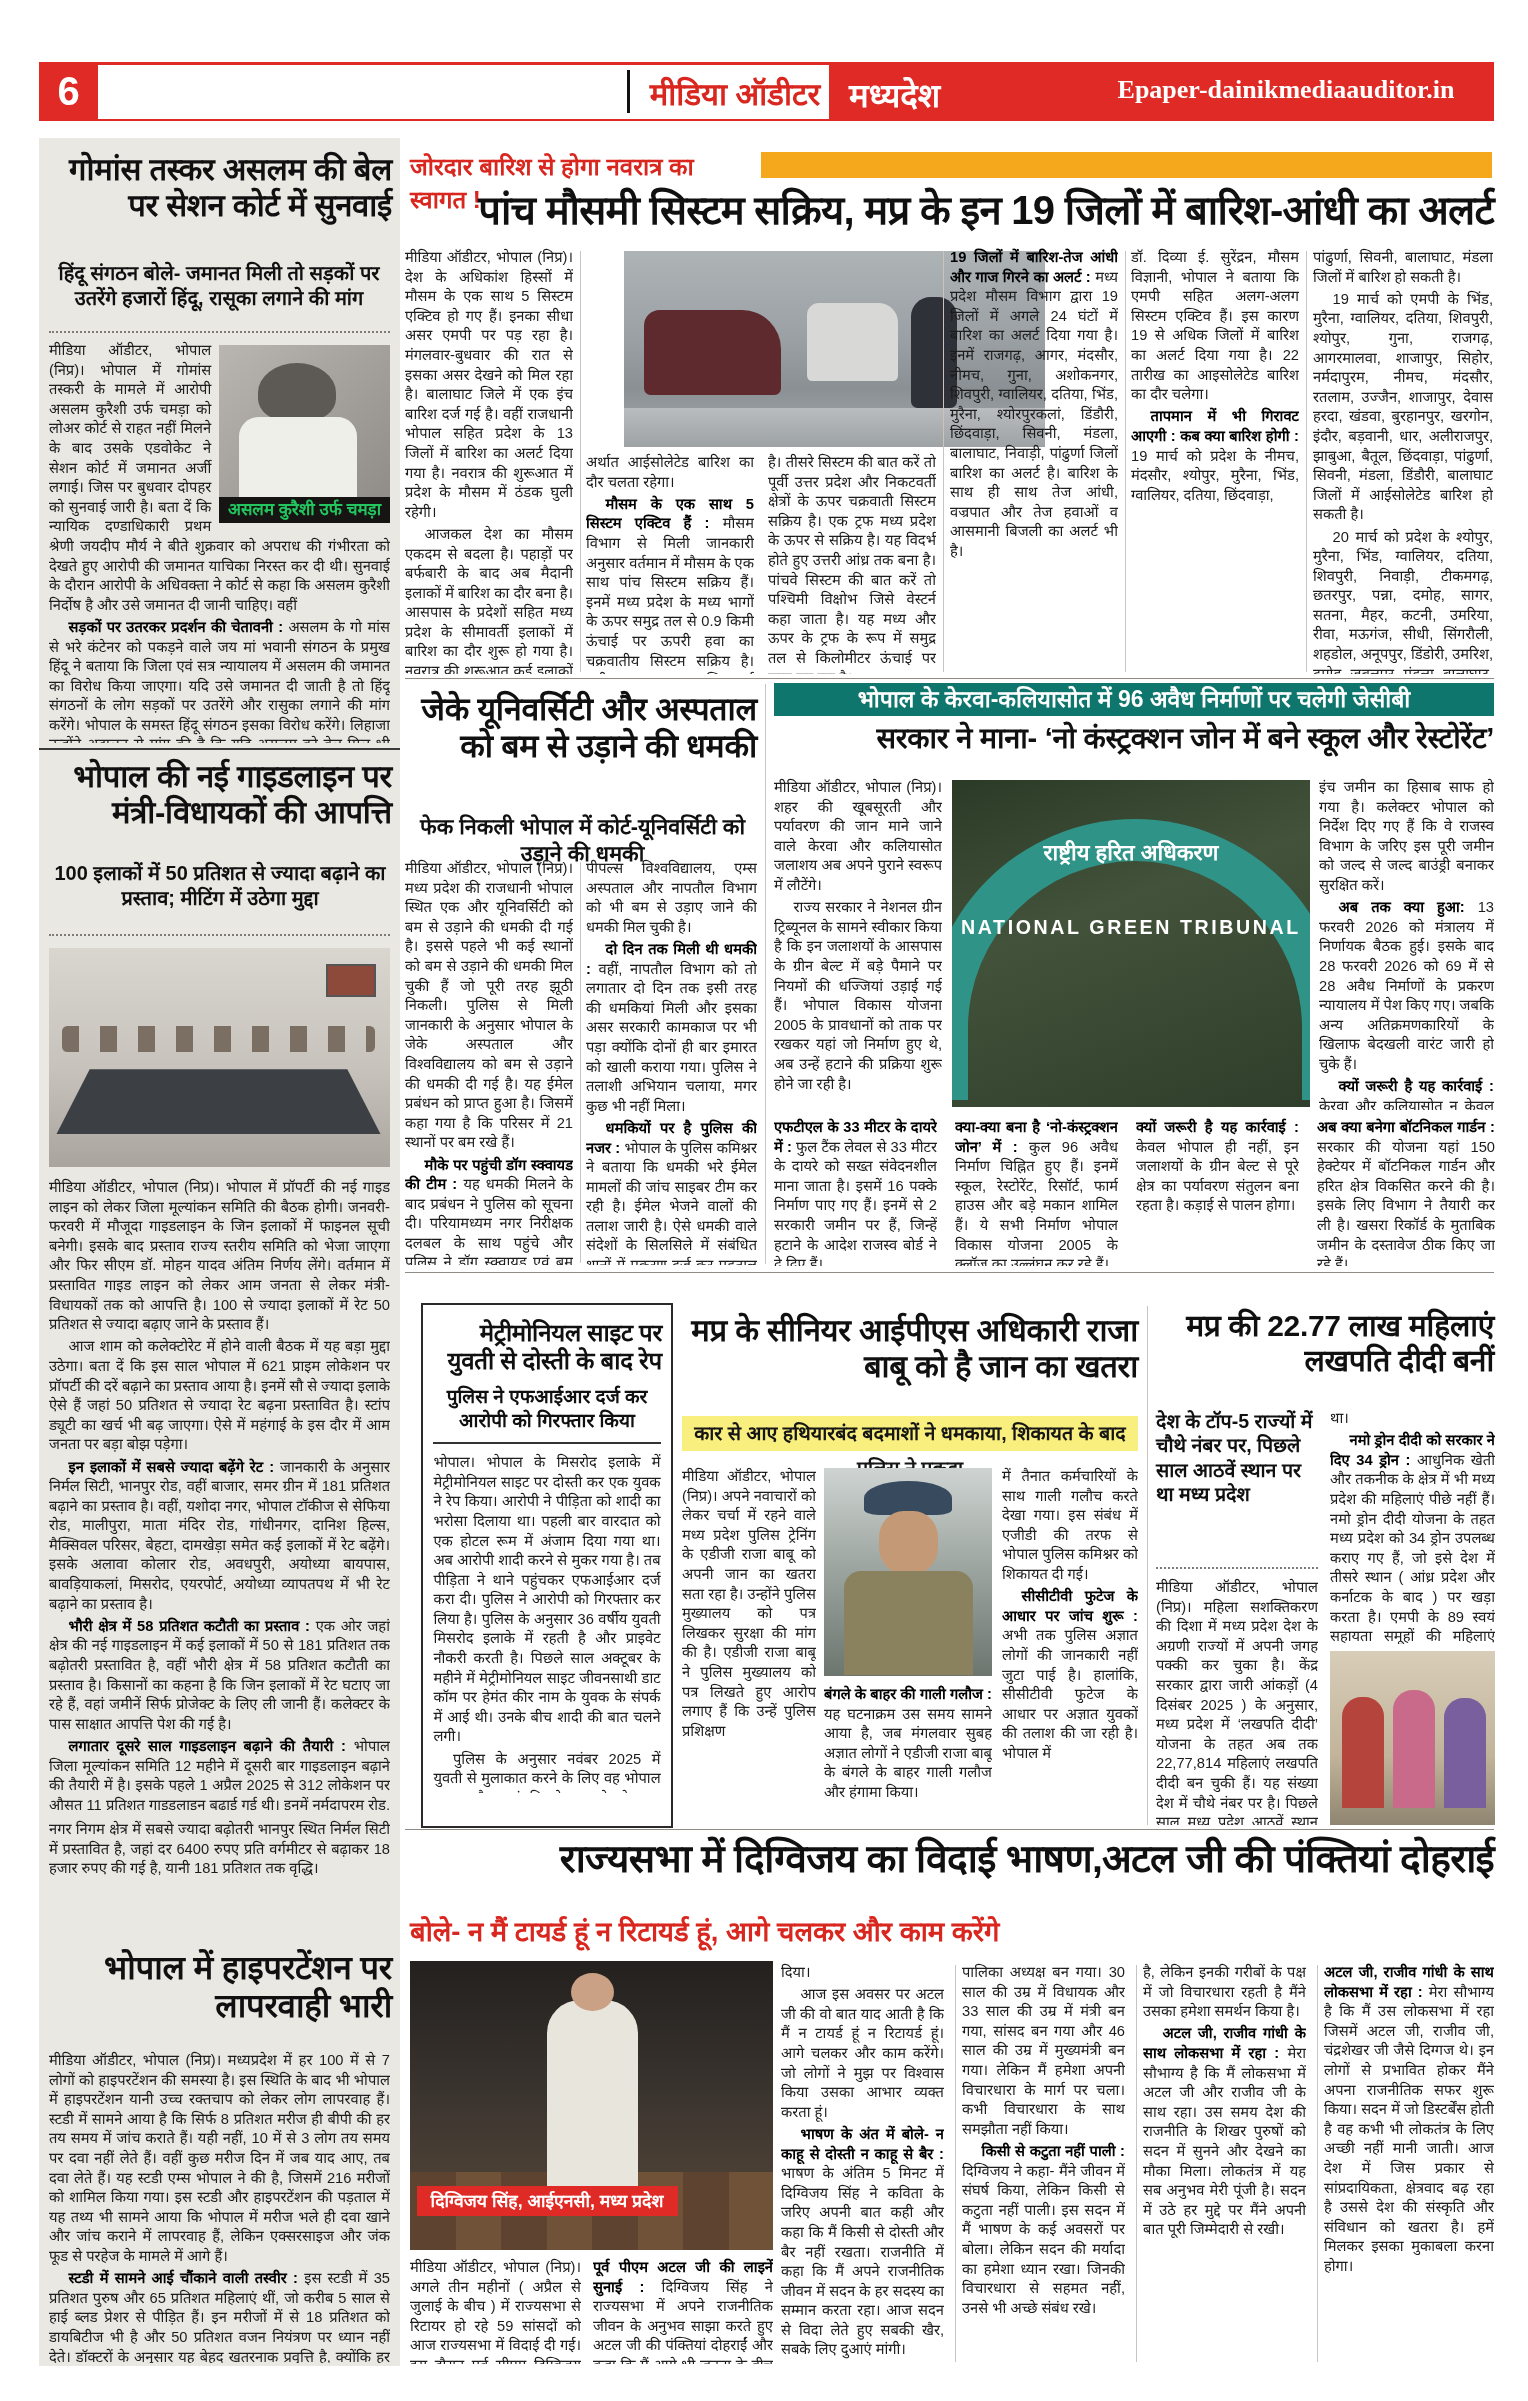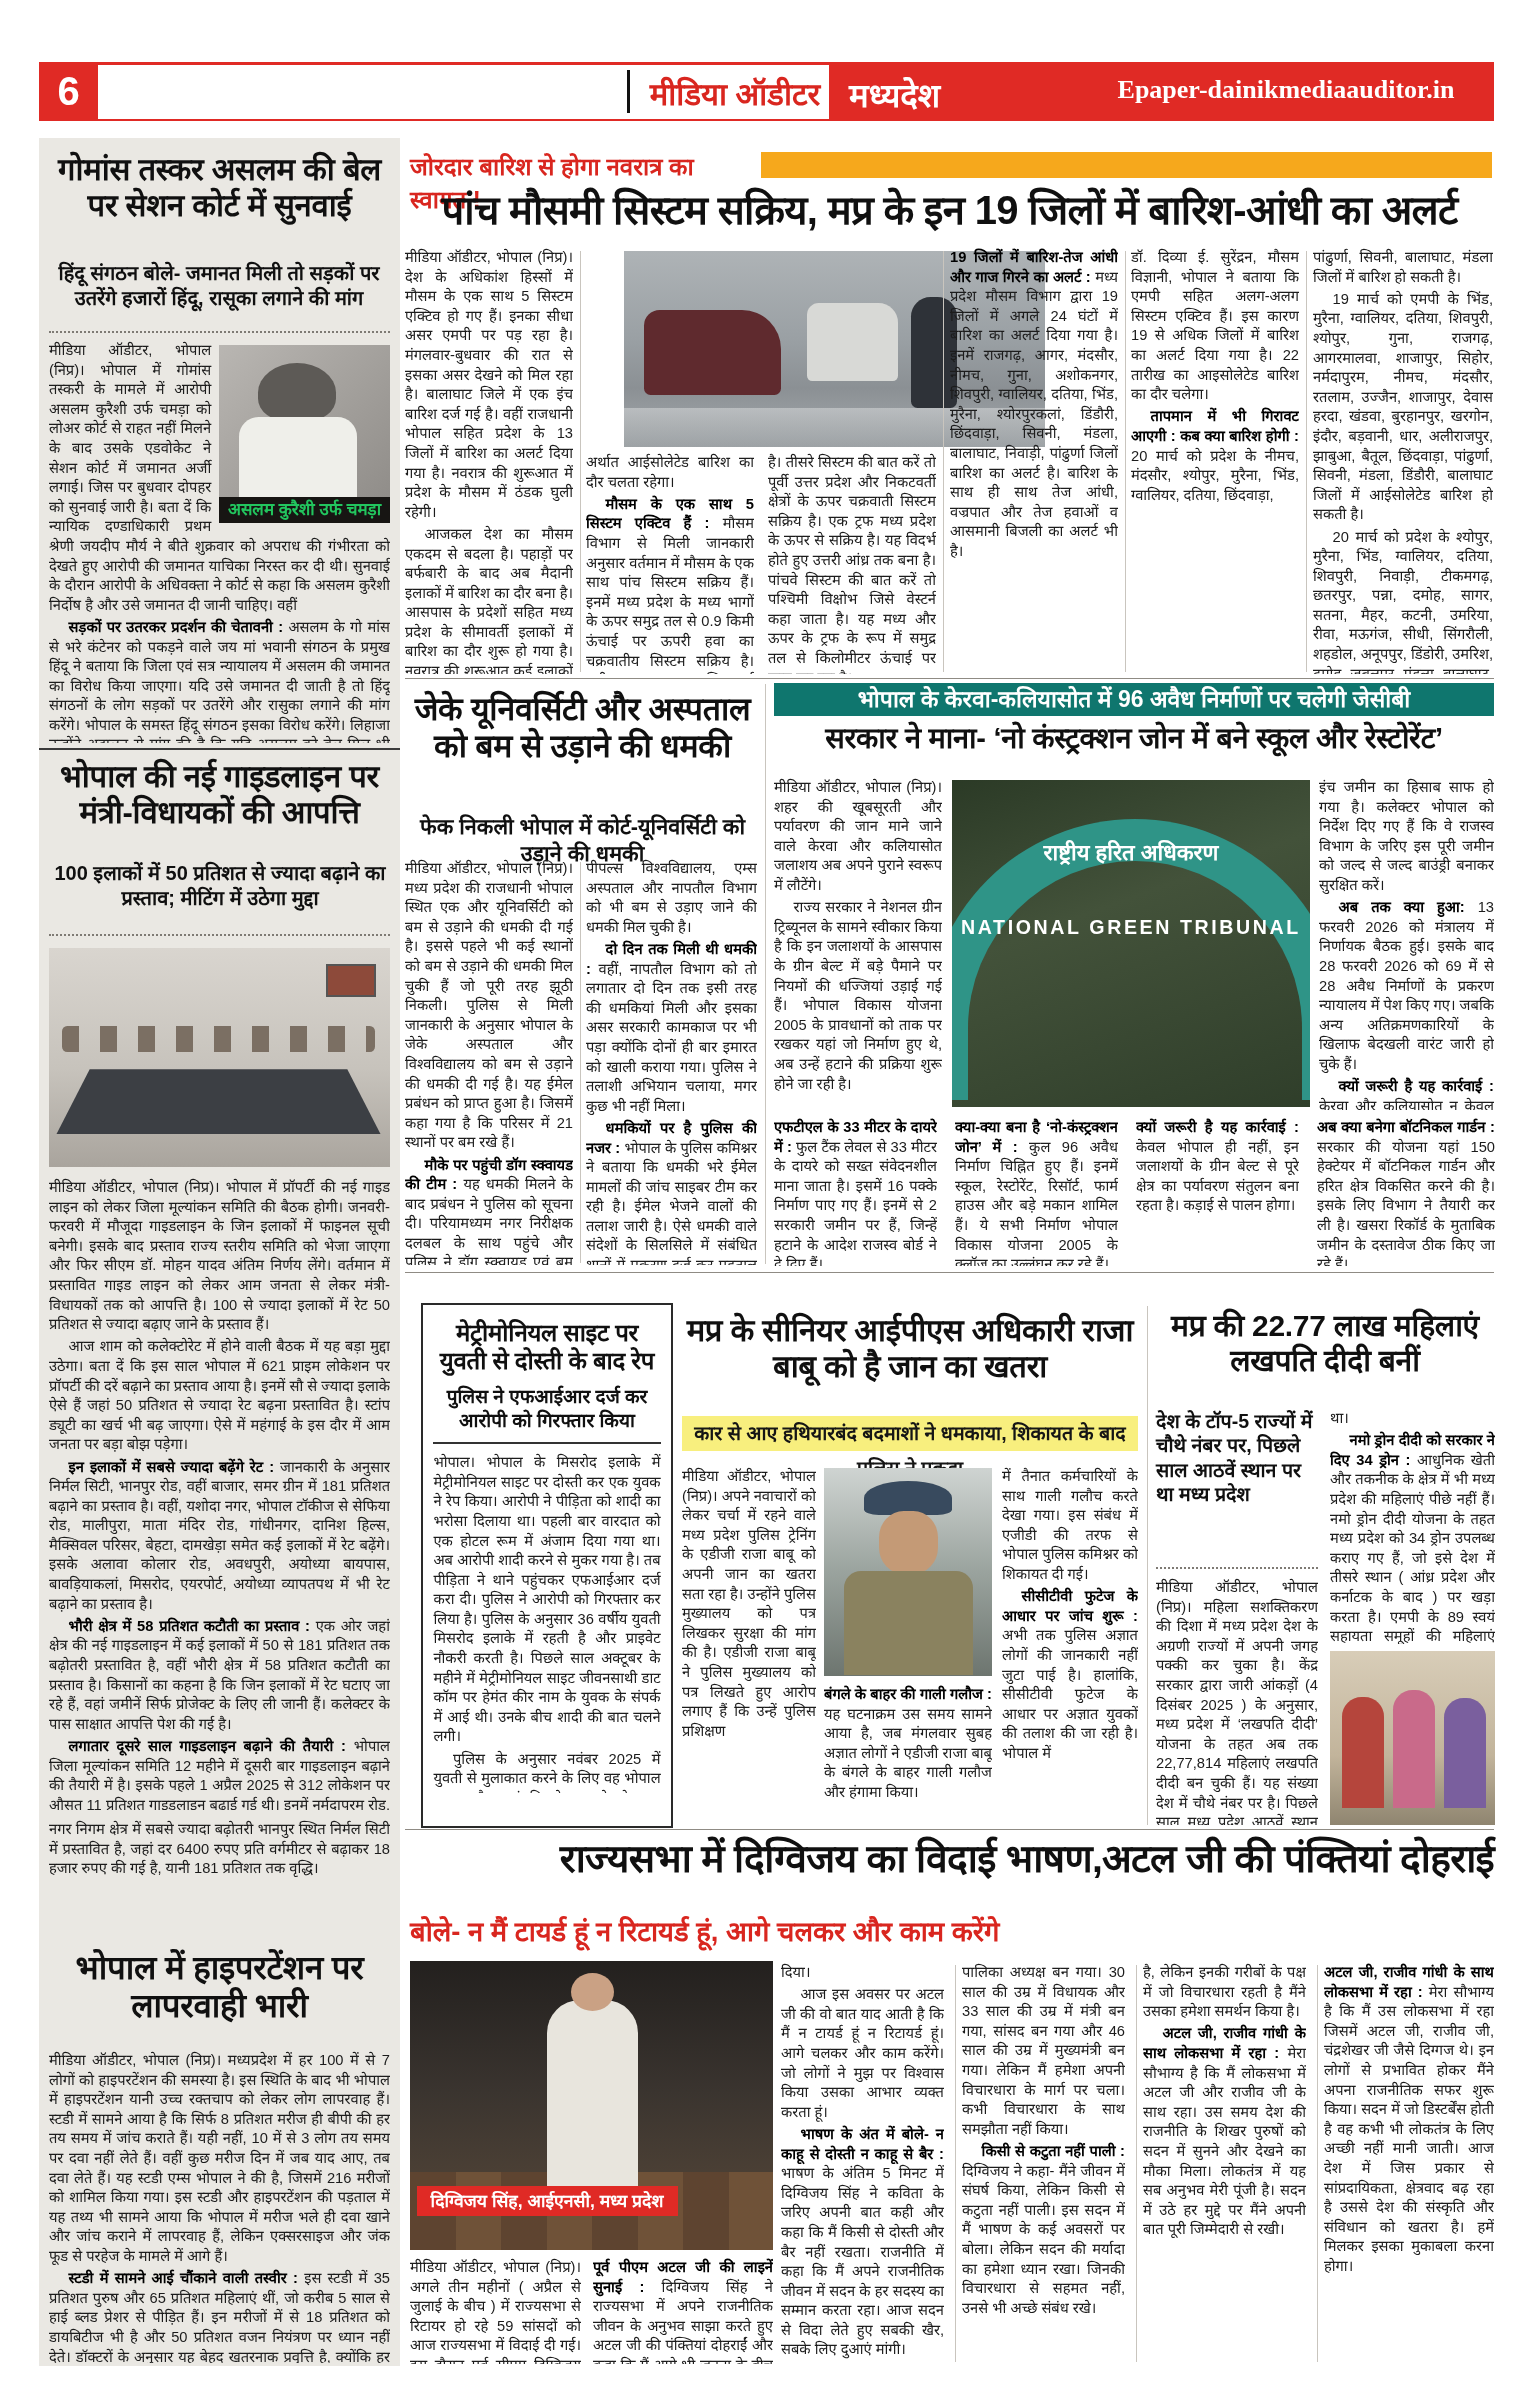--- a/index.html
+++ b/index.html
@@ -1,20 +1,20 @@
 <!DOCTYPE html>
 <html lang="hi" style="font-size:10.4px"><head>
 <meta charset="utf-8">
 <style>
   html,body{margin:0;padding:0;background:#ffffff;}
   #page{position:relative;width:1528px;height:2401px;background:#fff;overflow:hidden;
         font-family:"Liberation Sans","DejaVu Sans",sans-serif;color:#151515;}
   .abs{position:absolute;}
   .graycol{background:#eae8e3;}
-  .hl{font-weight:bold;line-height:1.16;text-align:center;color:#101010;letter-spacing:-0.3px;}
+  .hl{font-weight:bold;line-height:1.16;text-align:right;color:#101010;letter-spacing:-0.3px;}
   .red{color:#d9261f;}
   .whitetx{color:#ffffff;}
   .redbar{background:#e02a25;}
   .body{font-size:14.7px;line-height:19.6px;text-align:justify;overflow:hidden;color:#1c1c1c;}
   .body p{margin:0 0 2.6px 0;text-indent:19.6px;}
   .body p.noind{text-indent:0;}
   .lead{font-weight:bold;color:#000;}
   .dl{font-weight:bold;}
   .vr{position:absolute;width:0.7px;background:#c9c5be;}
   .hr{position:absolute;height:0.7px;background:#8f8b84;}
@@ -120,21 +120,21 @@
     <div class="abs body" style="left:768px;top:248px;width:168px;height:426px;padding-top:205px;box-sizing:border-box;">
       <p class="noind"><span>है। तीसरे सिस्टम की बात करें तो पूर्वी उत्तर प्रदेश और निकटवर्ती क्षेत्रों के ऊपर चक्रवाती सिस्टम सक्रिय है। एक ट्रफ मध्य प्रदेश के ऊपर से सक्रिय है। यह विदर्भ होते हुए उत्तरी आंध्र तक बना है। पांचवे सिस्टम की बात करें तो पश्चिमी विक्षोभ जिसे वेस्टर्न कहा जाता है। यह मध्य और ऊपर के ट्रफ के रूप में समुद्र तल से किलोमीटर ऊंचाई पर काम कर रहा है।</span></p>
     </div>
     <div class="abs body" style="left:950px;top:248px;width:168px;height:426px;">
       <p class="noind"><span class="lead">19 जिलों में बारिश-तेज आंधी और गाज गिरने का अलर्ट :</span>
          <span>मध्य प्रदेश मौसम विभाग द्वारा 19 जिलों में अगले 24 घंटों में बारिश का अलर्ट दिया गया है। इनमें राजगढ़, आगर, मंदसौर, नीमच, गुना, अशोकनगर, शिवपुरी, ग्वालियर, दतिया, भिंड, मुरैना, श्योरपुरकलां, डिंडौरी, छिंदवाड़ा, सिवनी, मंडला, बालाघाट, निवाड़ी, पांढुर्णा जिलों बारिश का अलर्ट है। बारिश के साथ ही साथ तेज आंधी, वज्रपात और तेज हवाओं व आसमानी बिजली का अलर्ट भी है।</span></p>
     </div>
     <div class="abs body" style="left:1131px;top:248px;width:168px;height:426px;">
       <p class="noind"><span>डॉ. दिव्या ई. सुरेंद्रन, मौसम विज्ञानी, भोपाल ने बताया कि एमपी सहित अलग-अलग सिस्टम एक्टिव हैं। इस कारण 19 से अधिक जिलों में बारिश का अलर्ट दिया गया है। 22 तारीख का आइसोलेटेड बारिश का दौर चलेगा।</span></p>
       <p><span class="lead">तापमान में भी गिरावट आएगी : कब क्या बारिश होगी :</span>
-         <span>20 मार्च को प्रदेश के नीमच, मंदसौर, श्योपुर, मुरैना, भिंड, ग्वालियर, दतिया, छिंदवाड़ा,</span></p>
+         <span>19 मार्च को प्रदेश के नीमच, मंदसौर, श्योपुर, मुरैना, भिंड, ग्वालियर, दतिया, छिंदवाड़ा,</span></p>
     </div>
     <div class="abs body" style="left:1313px;top:248px;width:180px;height:426px;">
       <p class="noind"><span>पांढुर्णा, सिवनी, बालाघाट, मंडला जिलों में बारिश हो सकती है।</span></p>
       <p><span>19 मार्च को एमपी के भिंड, मुरैना, ग्वालियर, दतिया, शिवपुरी, श्योपुर, गुना, राजगढ़, आगरमालवा, शाजापुर, सिहोर, नर्मदापुरम, नीमच, मंदसौर, रतलाम, उज्जैन, शाजापुर, देवास हरदा, खंडवा, बुरहानपुर, खरगोन, इंदौर, बड़वानी, धार, अलीराजपुर, झाबुआ, बैतूल, छिंदवाड़ा, पांढुर्णा, सिवनी, मंडला, डिंडौरी, बालाघाट जिलों में आईसोलेटेड बारिश हो सकती है।</span></p>
       <p><span>20 मार्च को प्रदेश के श्योपुर, मुरैना, भिंड, ग्वालियर, दतिया, शिवपुरी, निवाड़ी, टीकमगढ़, छतरपुर, पन्ना, दमोह, सागर, सतना, मैहर, कटनी, उमरिया, रीवा, मऊगंज, सीधी, सिंगरौली, शहडोल, अनूपपुर, डिंडोरी, उमरिश, दमोह, जबलपुर, मंडला, बालाघाट, सिवनी, पांढुर्णा, छिंदवाड़ा, नरसिंहपुर, नर्मदापुर, रायसेन, सिहोर, भोपाल, विदिशा, अशोकनगर, शाजापुर, राजगढ़, गुना सहित आसपास के इलाके में बारिश होगी।</span></p>
     </div>
     <div class="vr" style="left:580px;top:251px;height:421px;"></div>
     <div class="vr" style="left:943px;top:251px;height:421px;"></div>
     <div class="vr" style="left:1125px;top:251px;height:421px;"></div>
     <div class="vr" style="left:1306px;top:251px;height:421px;"></div>

